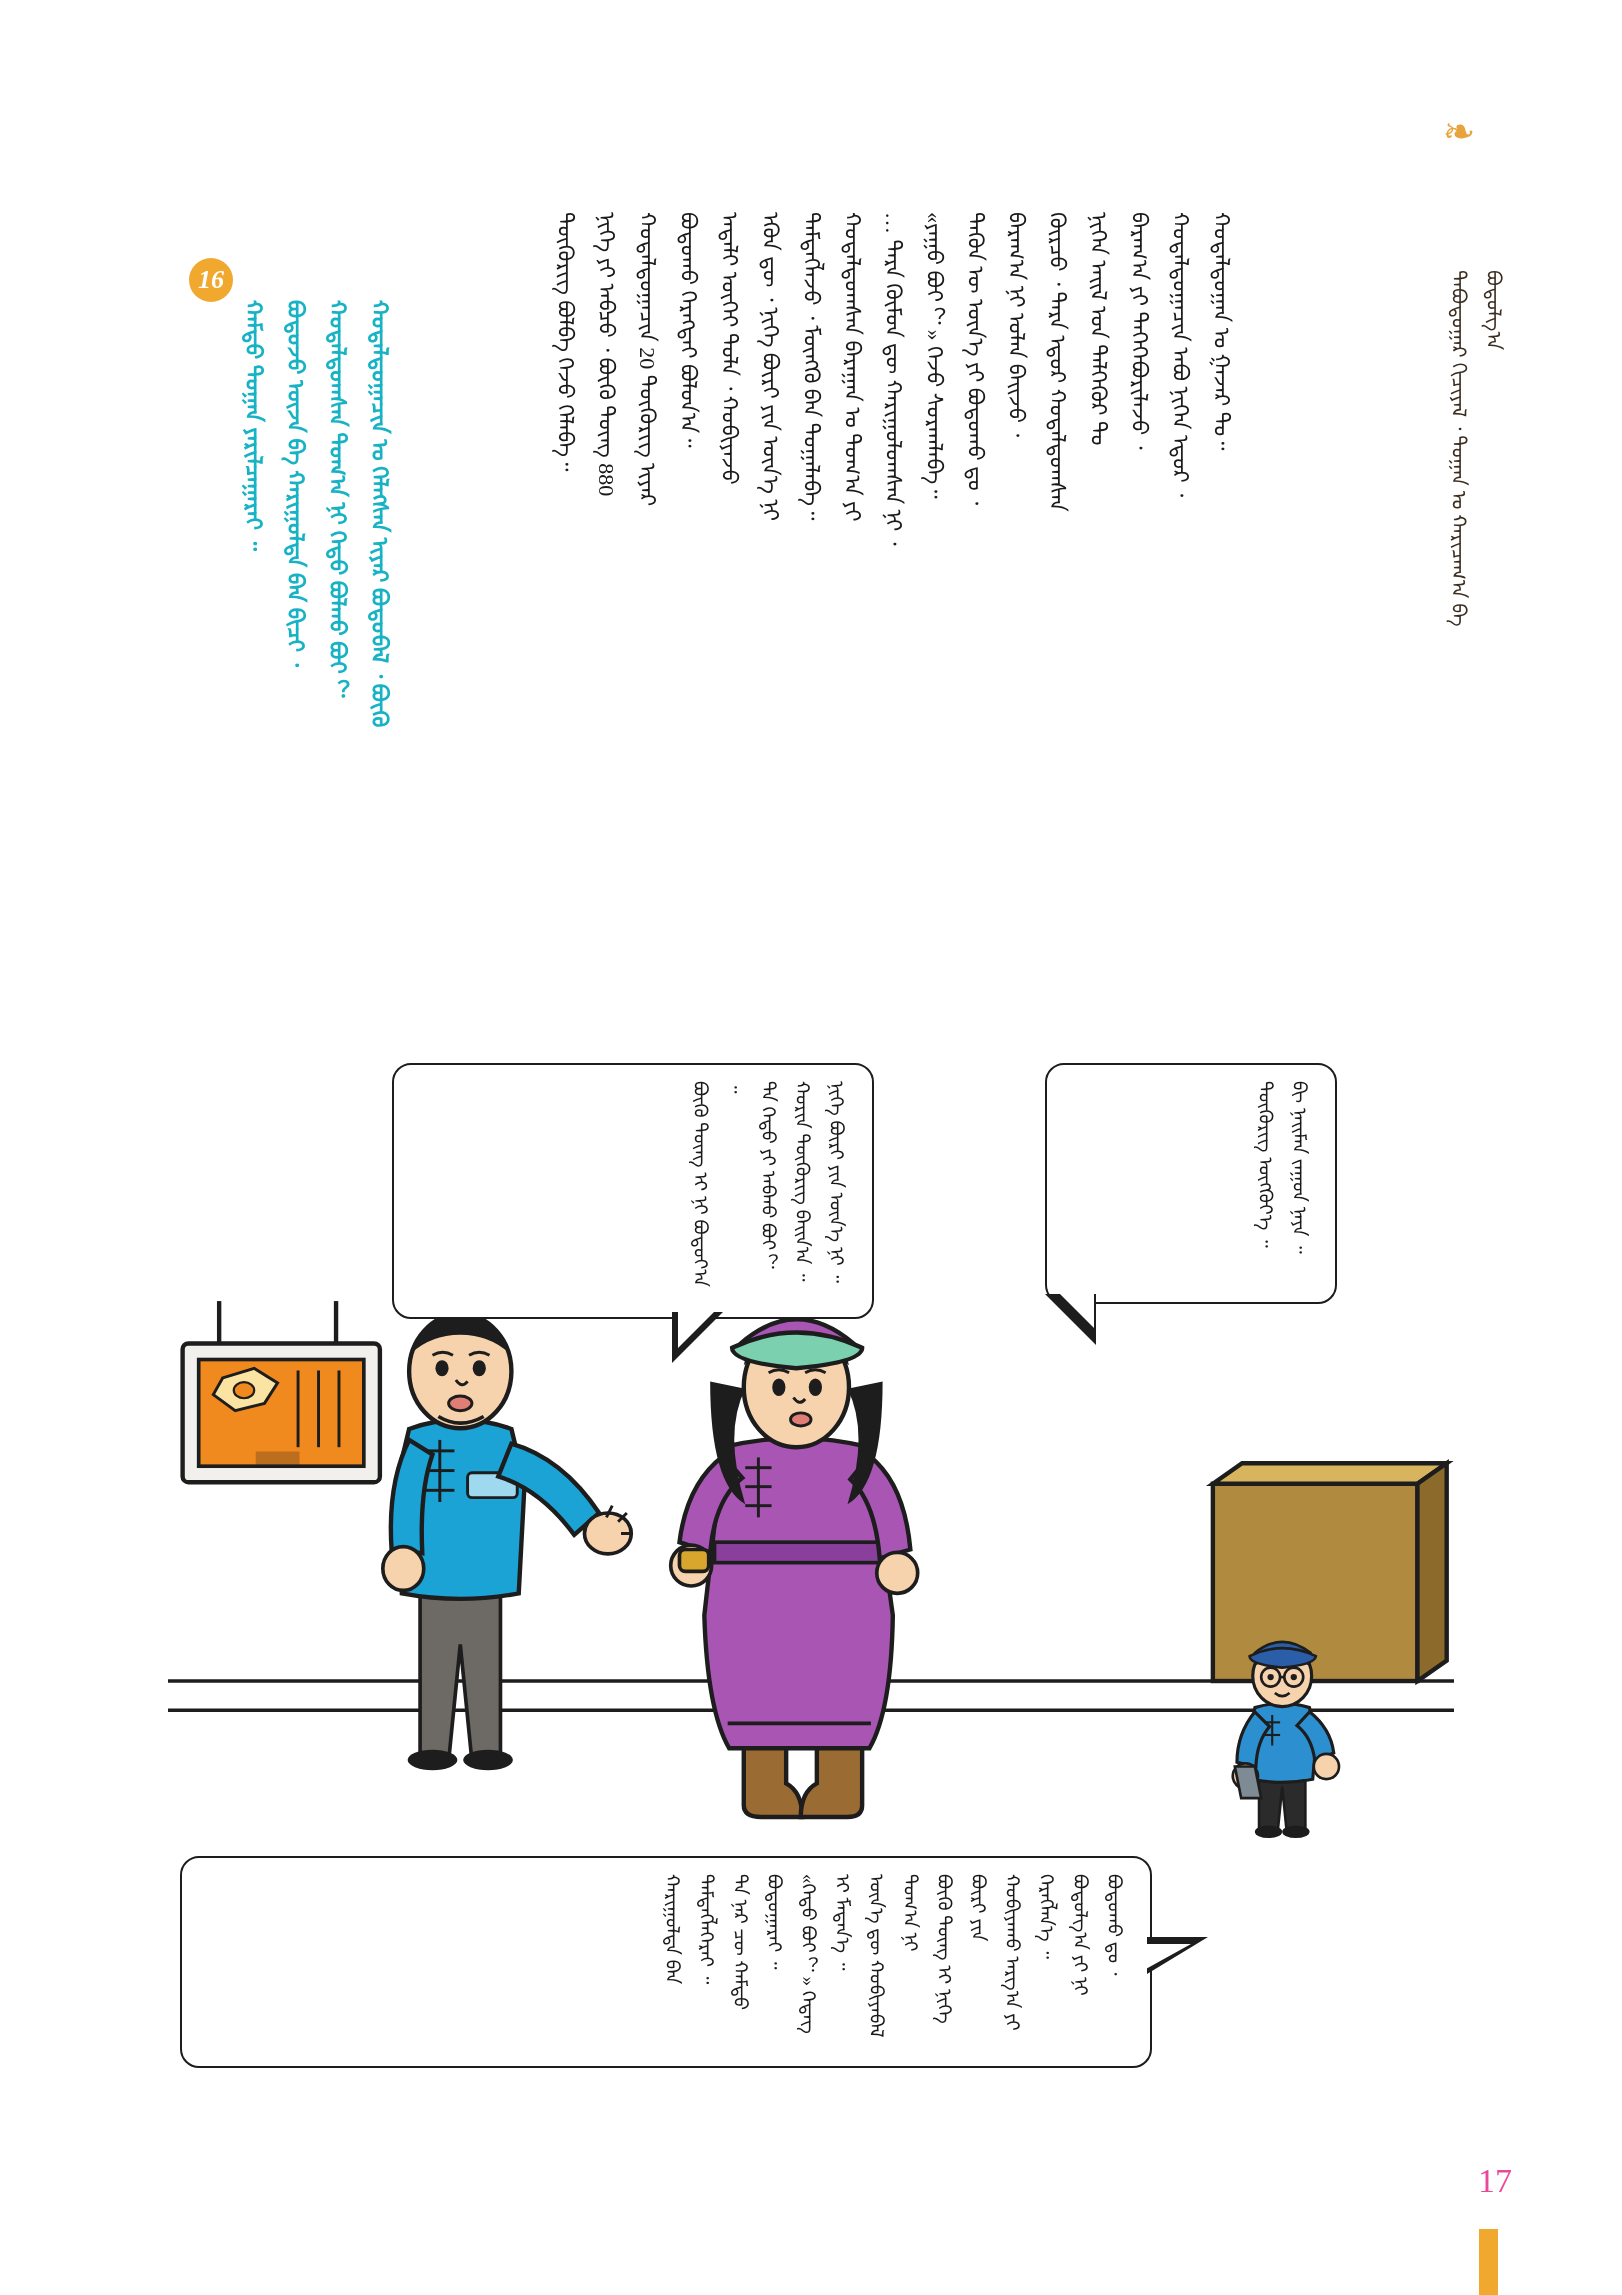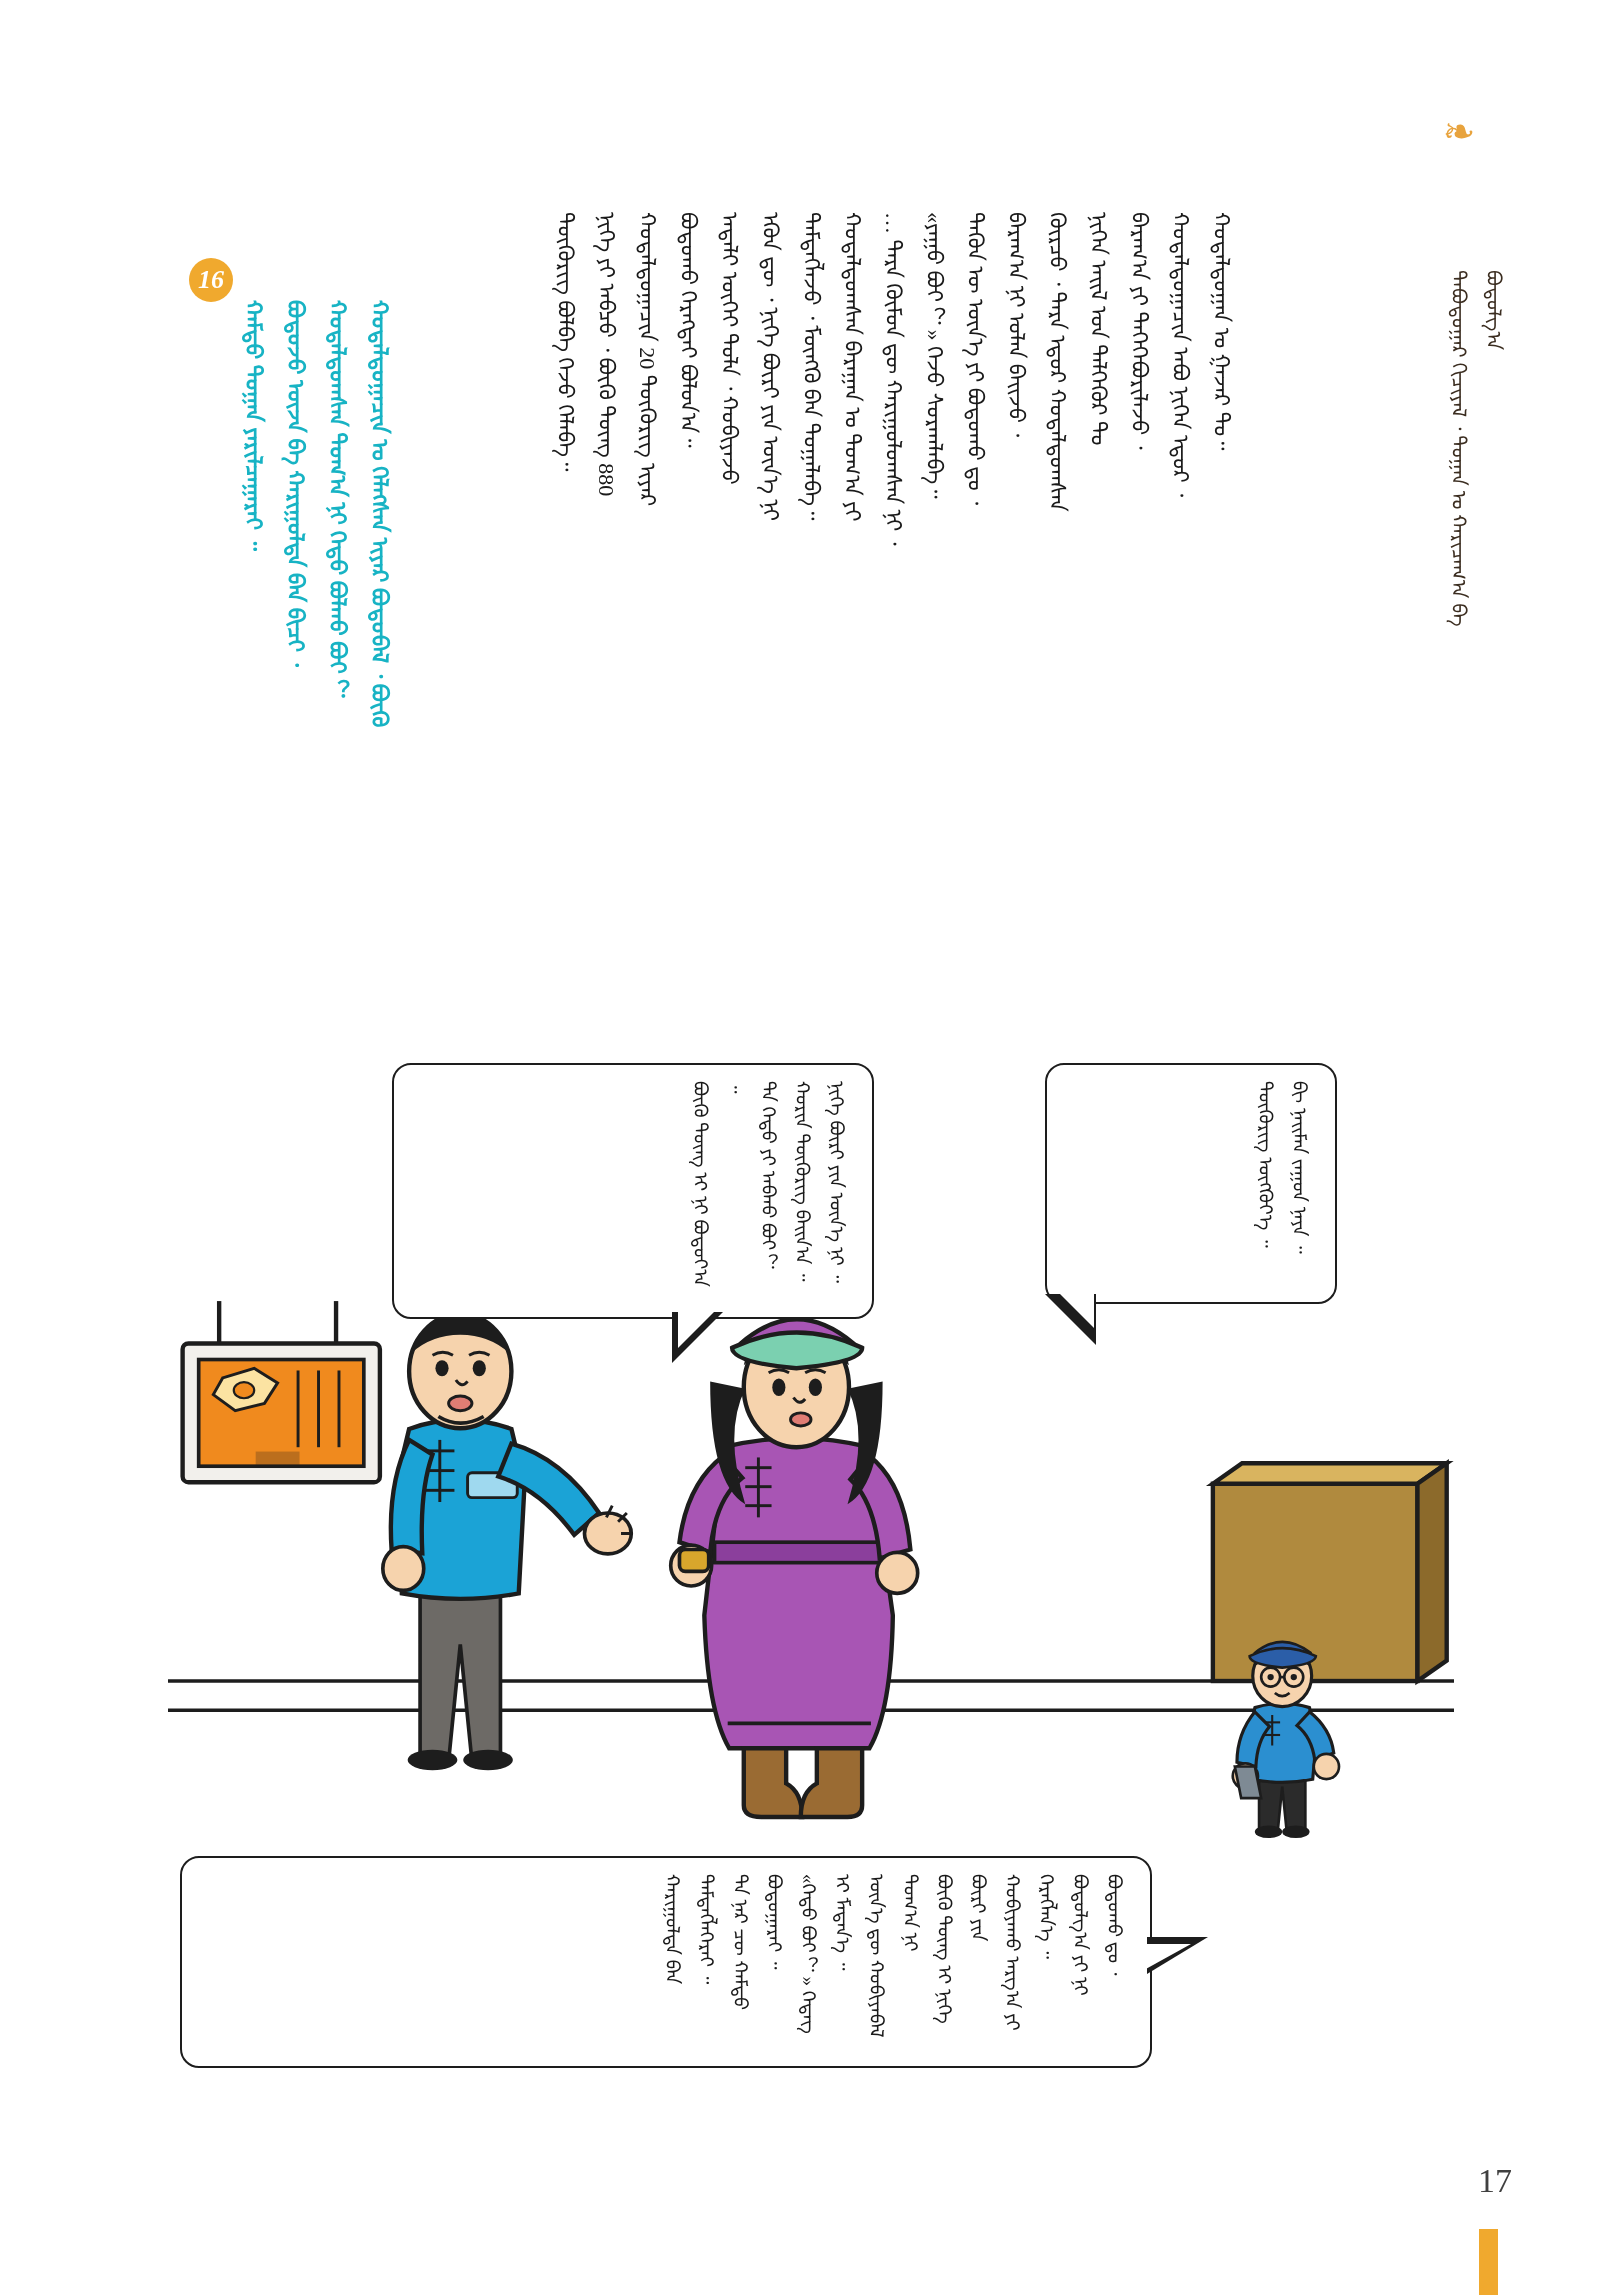--- a/index.html
+++ b/index.html
@@ -203,21 +203,21 @@
     height: 592px;
   }
 
   
   #page-number {
     position: absolute;
     right: 110px;
     bottom: 95px;
     font-family: "Liberation Serif", serif;
     font-size: 34px;
-    color: #404040;
+    color: #ec4899;
   }
   #footer-bar {
     position: absolute;
     right: 124px;
     bottom: 0px;
     width: 19px;
     height: 66px;
     background: #f0a92e;
   }
 </style>

